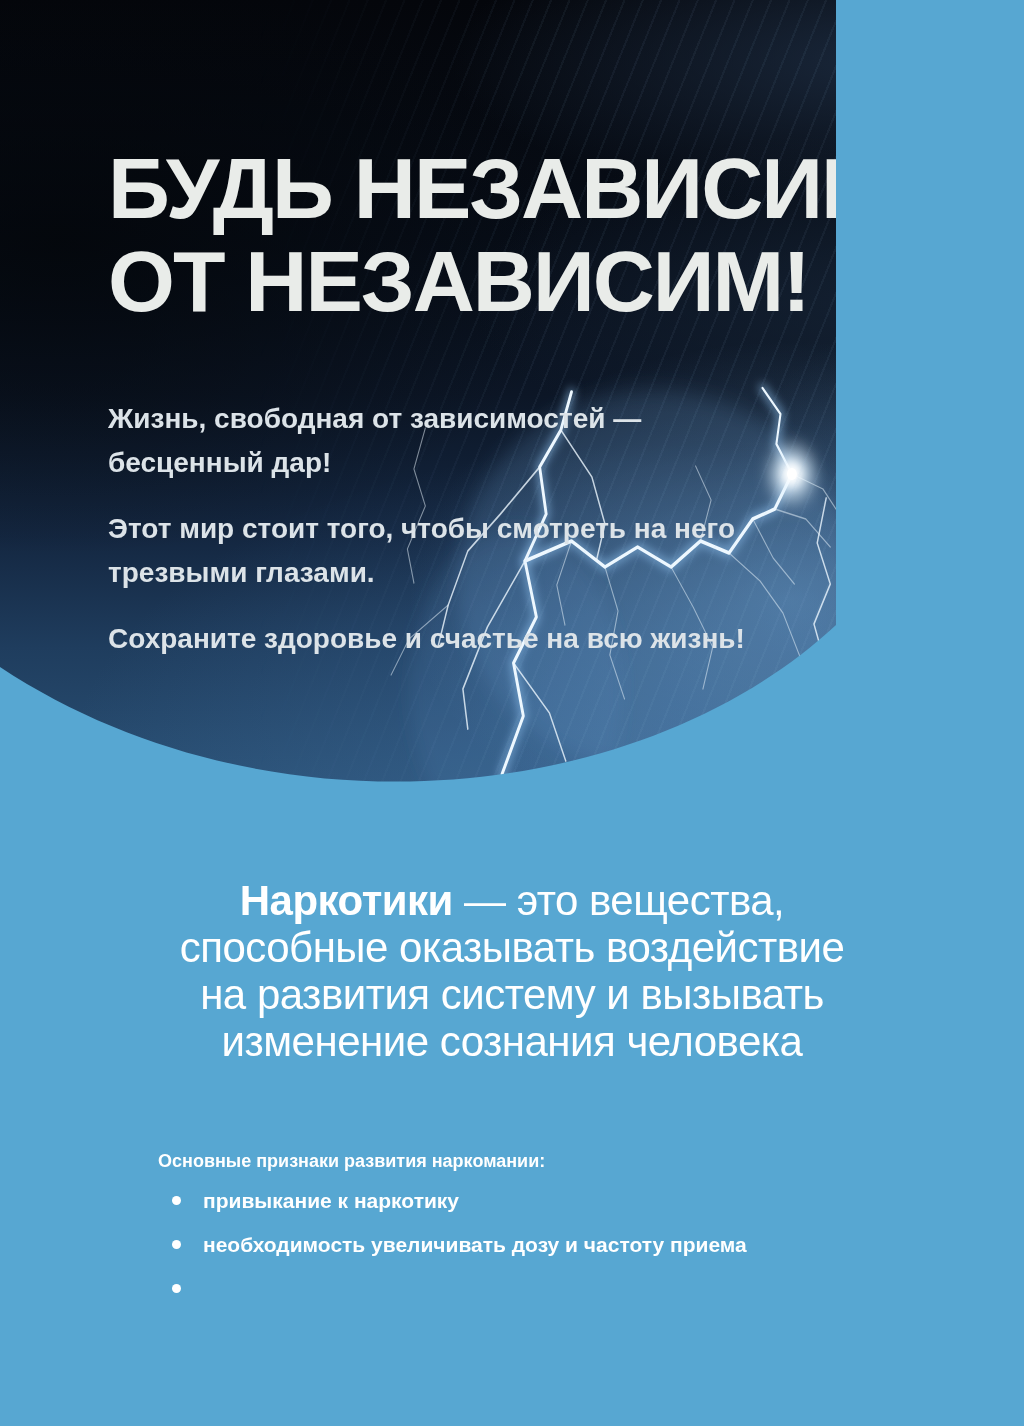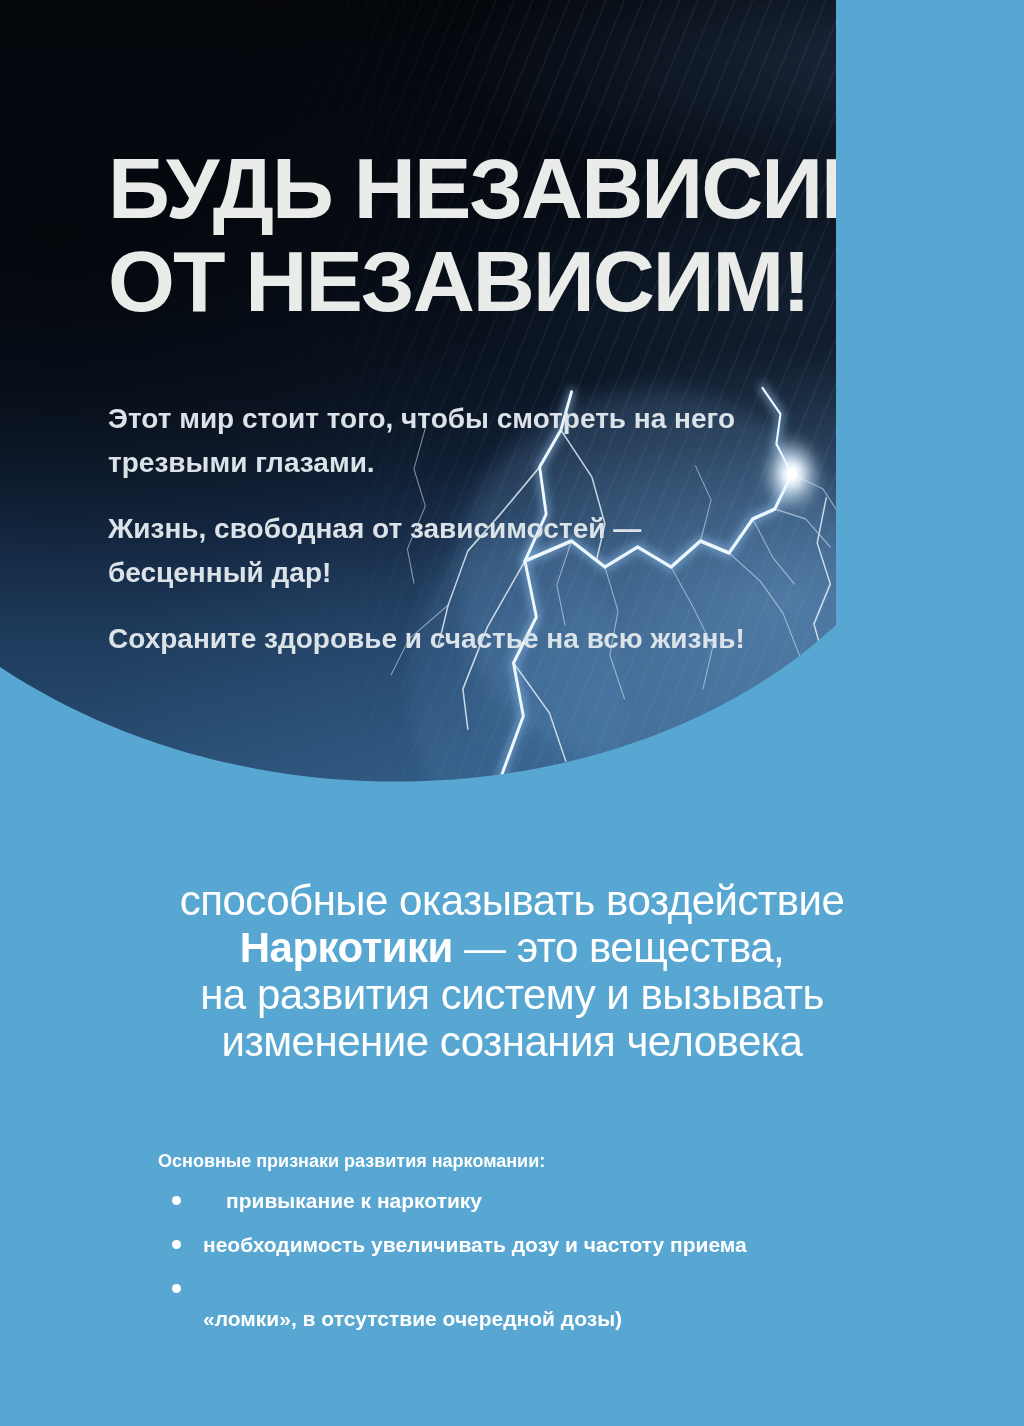--- a/index.html
+++ b/index.html
@@ -42,21 +42,21 @@
   .info{position:absolute;left:0;top:789px;width:1024px;height:637px;background:#57a7d2;color:#fff;}
   .definition{
     margin:88px 60px 0 60px;text-align:center;
     font-size:42px;line-height:47px;letter-spacing:-.5px;font-weight:normal;
   }
   .definition .b{font-weight:bold;}
   .signs{margin:81px 60px 0 150px;}
   .signs-heading{font-size:18px;line-height:30px;font-weight:bold;margin:8px;}
   .signs ul{list-style:none;margin:10px 0 0 0;padding:0;}
   .signs li{display:flex;align-items:flex-start;margin-top:14px;font-size:21px;line-height:30px;font-weight:bold;}
-  .signs li:first-child{margin-top:0;gap:23px;}
+  .signs li:first-child{margin-top:0;}
   .dot{flex:0 0 9px;width:9px;height:9px;border-radius:50%;background:#fff;margin:10px 0 0 22px;}
   .li-text{margin-left:22px;}
 </style>
 </head>
 <body>
 
 <div class="poster">
 
   <div class="hero">
 
@@ -109,57 +109,57 @@
       <circle cx="970" cy="474" r="6" fill="#ffffff"></circle>
     </svg>
 
     <div class="hero-title">
       <div>БУДЬ НЕЗАВИСИМ</div>
       <div>ОТ НЕЗАВИСИМ!</div>
     </div>
 
     <div class="hero-copy">
       <p>
+        <span>Жизнь, свободная от зависимостей —</span><br>
+        <span>бесценный дар!</span>
+      </p>
+      <p>
         <span>Этот мир стоит того, чтобы смотреть на него</span><br>
         <span>трезвыми глазами.</span>
-      </p>
-      <p>
-        <span>Жизнь, свободная от зависимостей —</span><br>
-        <span>бесценный дар!</span>
       </p>
       <p>
         <span>Сохраните здоровье и счастье на всю жизнь!</span>
       </p>
     </div>
 
     <svg class="fx" style="z-index:2" viewBox="0 0 1024 790" preserveAspectRatio="none" aria-hidden="true">
       <path d="M0,667 C320,840 780,810 1024,625 L1024,790 L0,790 Z" fill="#57a7d2"></path>
     </svg>
   </div>
 
   <div class="info">
 
     <div class="definition">
+      <div><span class="b">Наркотики</span><span> — это вещества,</span></div>
       <div>способные оказывать воздействие</div>
-      <div><span class="b">Наркотики</span><span> — это вещества,</span></div>
       <div>на развития систему и вызывать</div>
       <div>изменение сознания человека</div>
     </div>
 
     <div class="signs">
       <p class="signs-heading">Основные признаки развития наркомании:</p>
       <ul>
         <li>
           <span class="dot"></span>
           <span class="li-text">привыкание к наркотику</span>
         </li>
         <li>
           <span class="dot"></span>
           <span class="li-text">необходимость увеличивать дозу и частоту приема</span>
         </li>
         <li>
           <span class="dot"></span>
-          <span class="li-text"><br><span>«ломки», в отсутствие очередной дозы)</span></span>
+          <span class="li-text"><br></span>
         </li>
       </ul>
     </div>
   </div>
 </div>
 
 </body></html>

